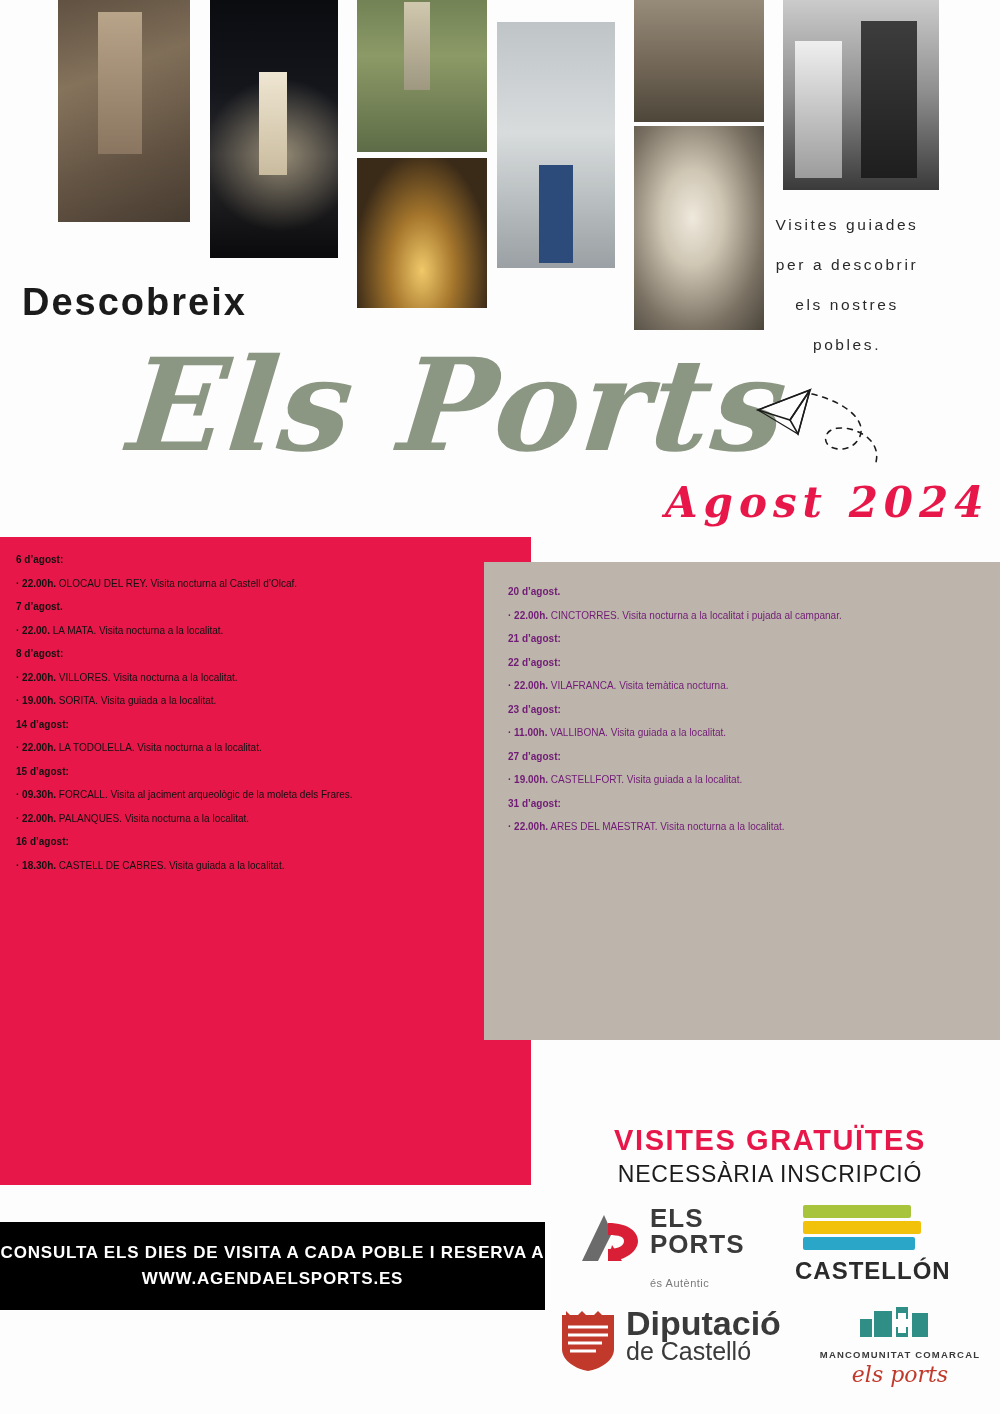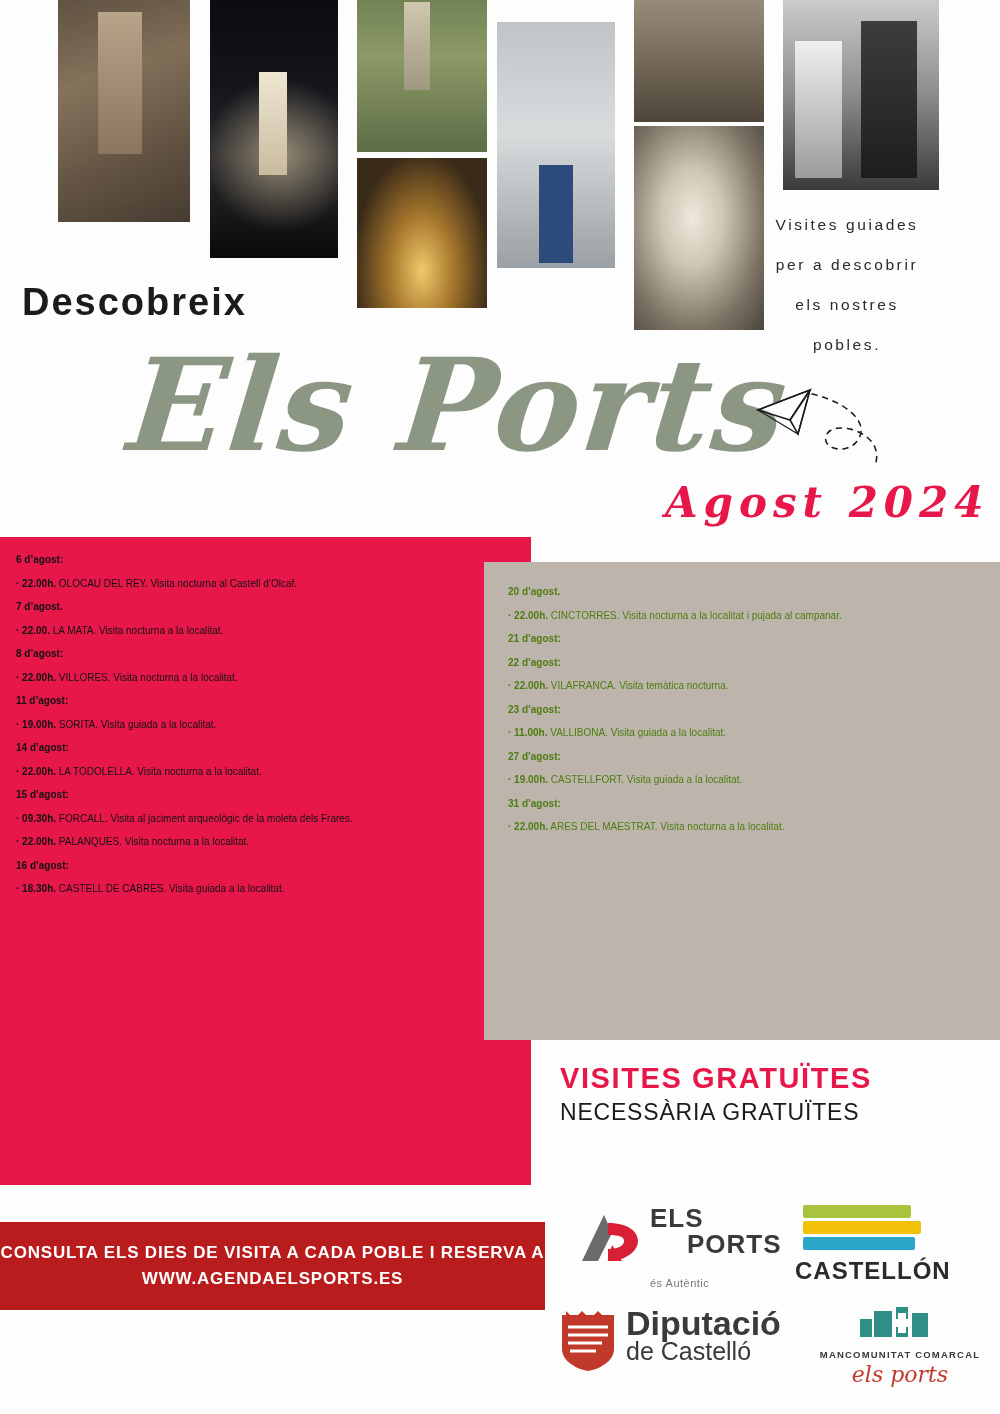--- a/index.html
+++ b/index.html
@@ -118,50 +118,50 @@
     background: #e8174a;
   }
   .panel-grey {
     position: absolute; left: 484px; top: 562px; width: 516px; height: 478px;
     background: #bdb5ac;
   }
   .sched {
     position: absolute; color: #111; font-size: 10px; line-height: 23.5px;
   }
   .sched.left { left: 16px; top: 548px; width: 492px; }
-  .sched.right { left: 508px; top: 580px; width: 478px; color: #4d7c0f; }
+  .sched.right { left: 508px; top: 580px; width: 478px; color: #701a75; }
   .sched .day { font-weight: bold; }
   .sched .ev { font-weight: normal; }
   .sched .ev b { font-weight: bold; }
 
   
   .free {
-    position: absolute; left: 560px; top: 1062px; width: 420px; 
+    position: absolute; left: 560px; top: 1124px; width: 420px; text-align: center;
   }
   .free .l1 {
     font-size: 29px; font-weight: bold; color: #e8174a; letter-spacing: 1.6px;
   }
   .free .l2 {
     font-size: 23px; color: #1b1b1b; letter-spacing: .8px; margin-top: 4px;
   }
   .consulta {
     position: absolute; left: 0; top: 1222px; width: 545px; height: 88px;
-    background: #b91c1c; color: #fff; display: flex; align-items: center;
+    background: #000000; color: #fff; display: flex; align-items: center;
     justify-content: center; text-align: center;
     font-size: 17px; font-weight: bold; letter-spacing: .8px; line-height: 26px;
   }
 
   
   .logo { position: absolute; }
 
   .logo-elsports { left: 578px; top: 1205px; width: 200px; height: 76px; }
   .logo-elsports .mark { position: absolute; left: 0; top: 6px; width: 66px; height: 58px; }
   .logo-elsports .txt { position: absolute; left: 72px; top: 0px; }
   .logo-elsports .t1 { font-size: 26px; font-weight: bold; color: #3a3a3a; letter-spacing: 1px; line-height: 26px; }
-  .logo-elsports .t2 { font-size: 26px; font-weight: bold; color: #3a3a3a; letter-spacing: 1px; line-height: 26px; margin-left: 37px; }
+  .logo-elsports .t2 { font-size: 26px; font-weight: bold; color: #3a3a3a; letter-spacing: 1px; line-height: 26px; }
   .logo-elsports .t3 { font-size: 11px; color: #7a7a7a; letter-spacing: .5px; margin-top: 20px; }
 
   .logo-castellon { left: 795px; top: 1205px; width: 150px; height: 80px; }
   .logo-castellon .bar { position: absolute; left: 8px; height: 13px; border-radius: 2px; }
   .logo-castellon .b1 { top: 0px;  width: 108px; background: #a8c43c; }
   .logo-castellon .b2 { top: 16px; width: 118px; background: #f2c20b; }
   .logo-castellon .b3 { top: 32px; width: 112px; background: #2aa6c8; }
   .logo-castellon .name { position: absolute; left: 0; top: 52px; font-size: 24px; font-weight: bold; color: #2b2b2b; letter-spacing: 1px; }
 
   .logo-diputacio { left: 560px; top: 1305px; width: 220px; height: 75px; }
@@ -205,21 +205,20 @@
 <div class="panel-red"></div>
 <div class="panel-grey"></div>
 
 <div class="sched left" id="sched-left">
     <div class="day">6 d’agost:</div>
     <div class="ev"><b>· 22.00h.</b> OLOCAU DEL REY. Visita nocturna al Castell d’Olcaf.</div>
     <div class="day">7 d’agost.</div>
     <div class="ev"><b>· 22.00.</b> LA MATA. Visita nocturna a la localitat.</div>
     <div class="day">8 d’agost:</div>
     <div class="ev"><b>· 22.00h.</b> VILLORES. Visita nocturna a la localitat.</div>
-    <div class="day">11 d’agost:</div>
     <div class="ev"><b>· 19.00h.</b> SORITA. Visita guiada a la localitat.</div>
     <div class="day">14 d’agost:</div>
     <div class="ev"><b>· 22.00h.</b> LA TODOLELLA. Visita nocturna a la localitat.</div>
     <div class="day">15 d’agost:</div>
     <div class="ev"><b>· 09.30h.</b> FORCALL. Visita al jaciment arqueològic de la moleta dels Frares.</div>
     <div class="ev"><b>· 22.00h.</b> PALANQUES. Visita nocturna a la localitat.</div>
     <div class="day">16 d’agost:</div>
     <div class="ev"><b>· 18.30h.</b> CASTELL DE CABRES. Visita guiada a la localitat.</div>
   </div>
 <div class="sched right" id="sched-right">
@@ -231,21 +230,21 @@
     <div class="day">23 d’agost:</div>
     <div class="ev"><b>· 11.00h.</b> VALLIBONA. Visita guiada a la localitat.</div>
     <div class="day">27 d’agost:</div>
     <div class="ev"><b>· 19.00h.</b> CASTELLFORT. Visita guiada a la localitat.</div>
     <div class="day">31 d’agost:</div>
     <div class="ev"><b>· 22.00h.</b> ARES DEL MAESTRAT. Visita nocturna a la localitat.</div>
   </div>
 
 <div class="free">
   <div class="l1">VISITES GRATUÏTES</div>
-  <div class="l2">NECESSÀRIA GRATUÏTES</div>
+  <div class="l2">NECESSÀRIA INSCRIPCIÓ</div>
 </div>
 
 <div class="consulta">CONSULTA ELS DIES DE VISITA A CADA POBLE I RESERVA A WWW.AGENDAELSPORTS.ES</div>
 
 <div class="logo logo-elsports">
   <svg class="mark" viewBox="0 0 66 58">
     <path d="M4 50 L26 4 L34 22 L20 50 Z" fill="#6b6b6b"></path>
     <path d="M30 12 C52 12 60 22 60 30 C60 40 48 50 30 50 L30 38 C42 38 46 34 46 30 C46 26 42 24 30 24 Z" fill="#d81f35"></path>
     <path d="M30 50 L44 50 L34 34 Z" fill="#d81f35"></path>
   </svg>

